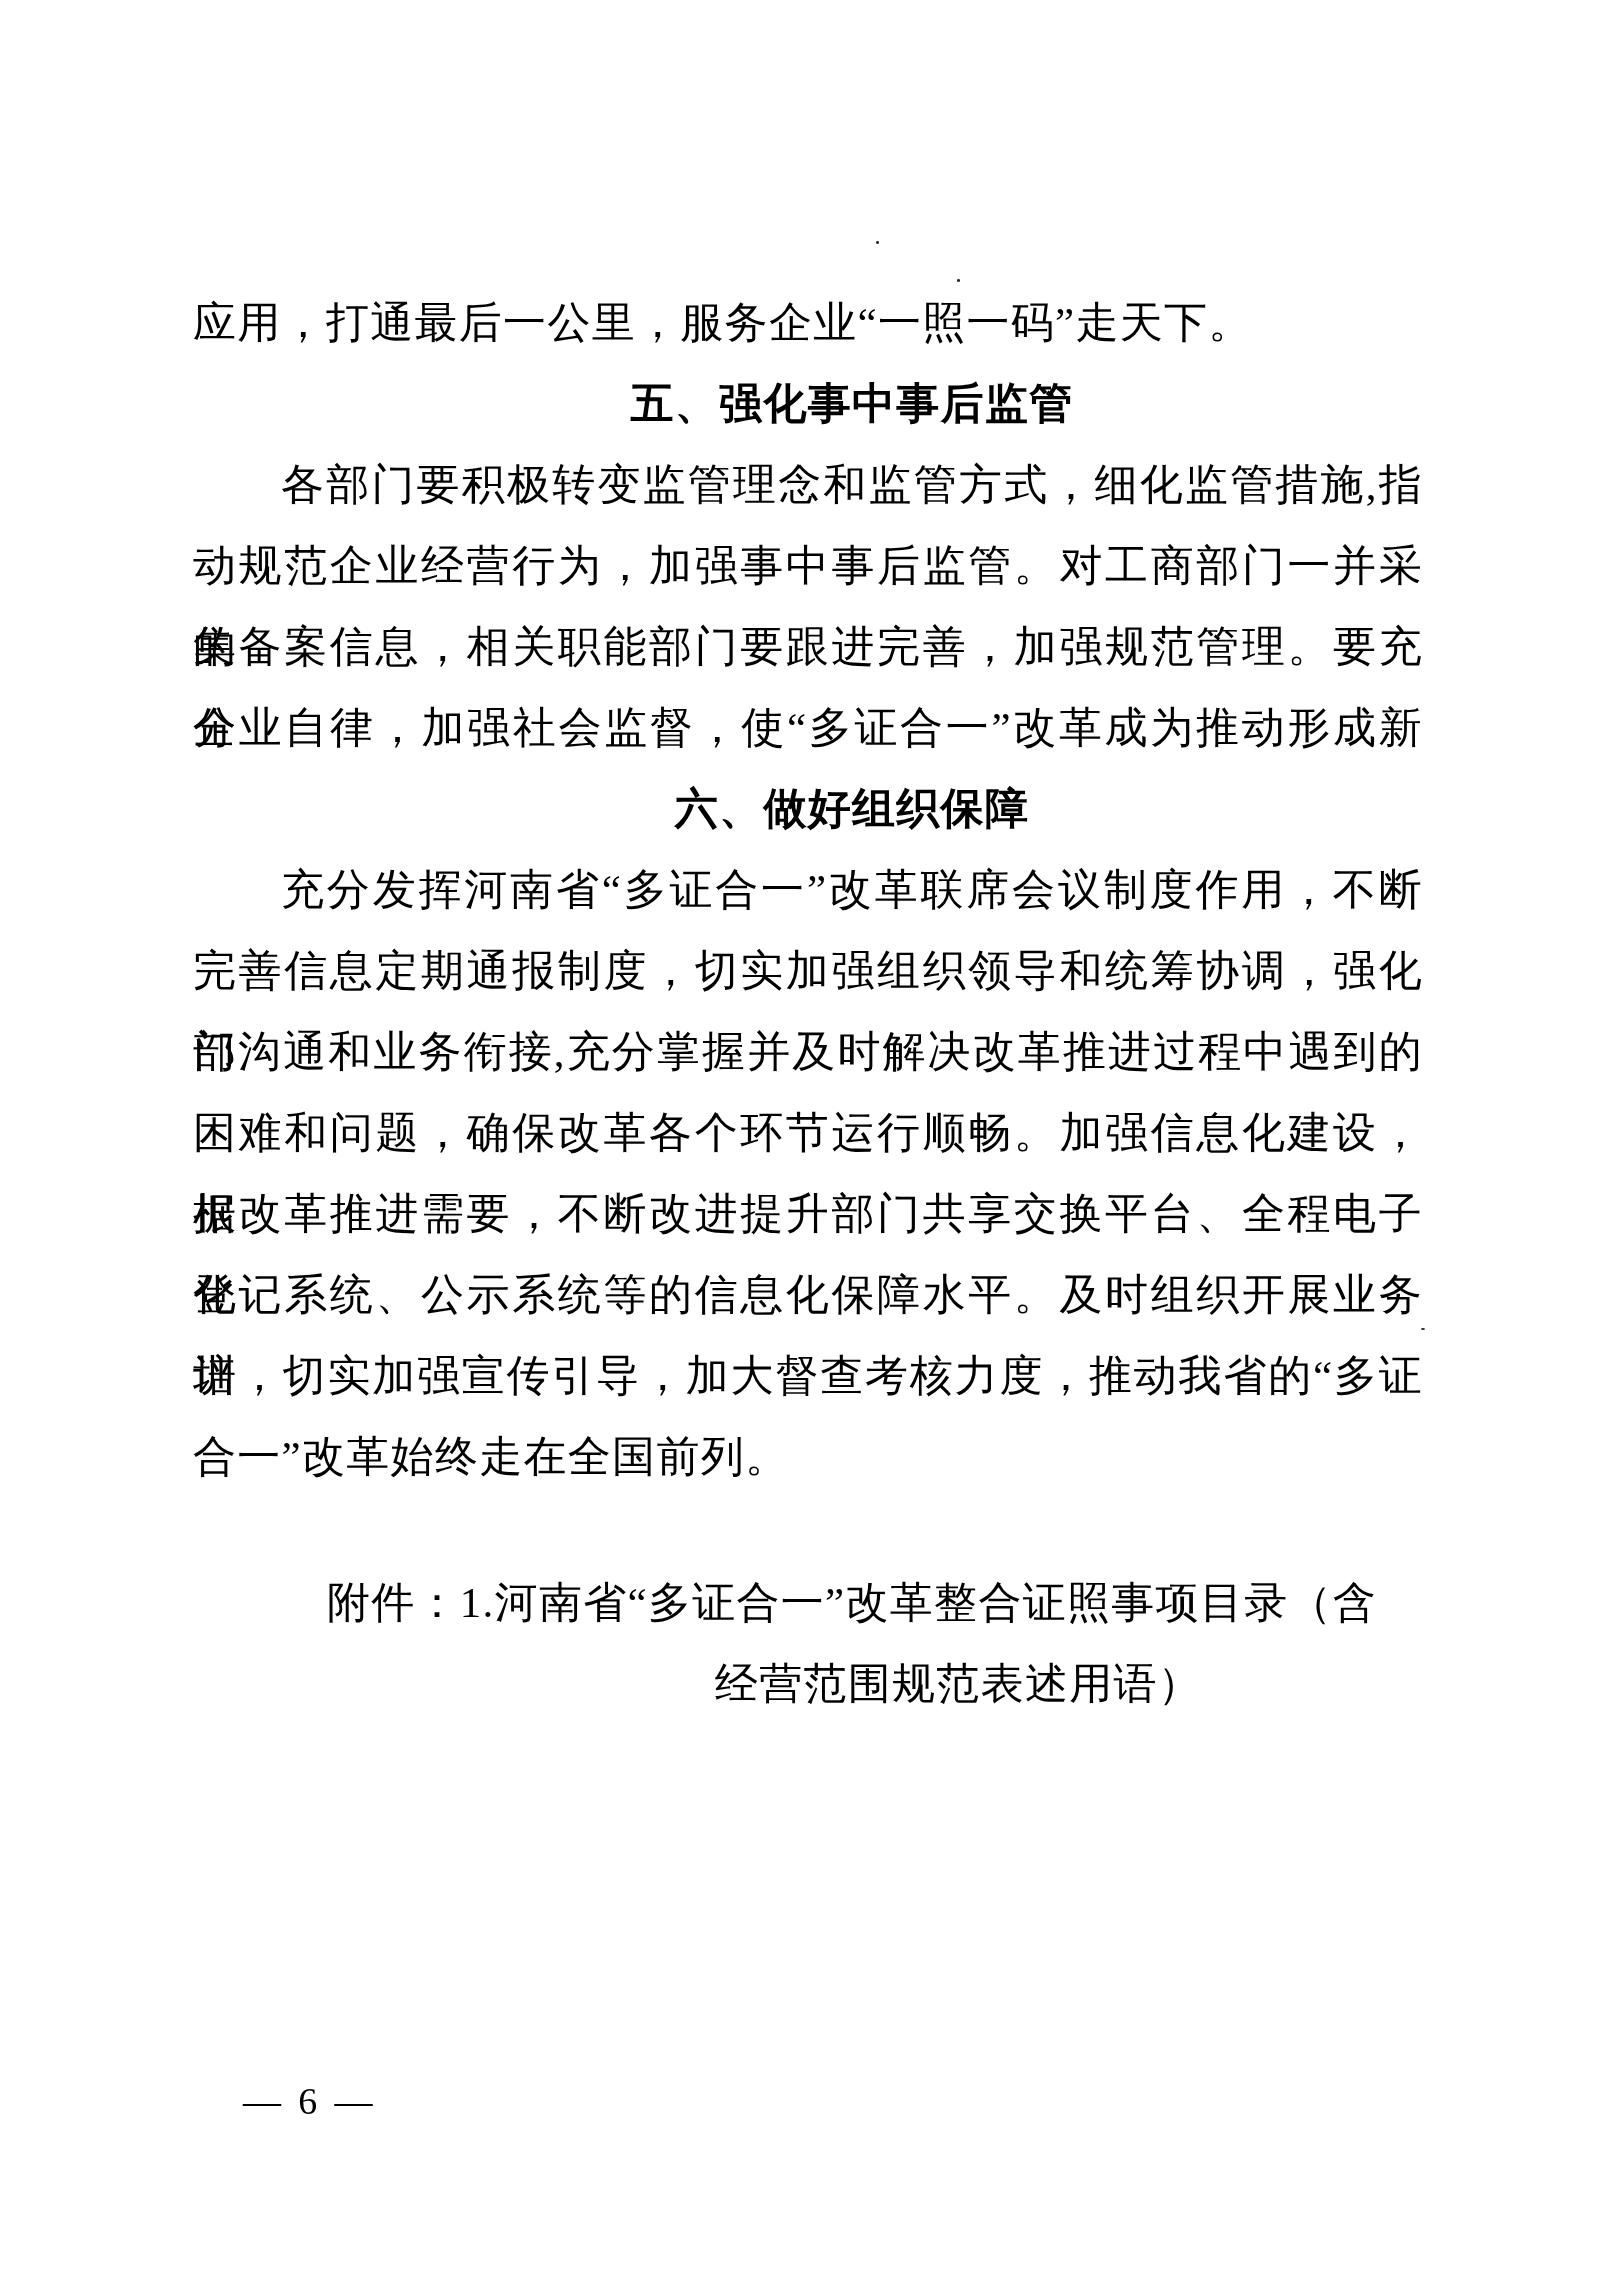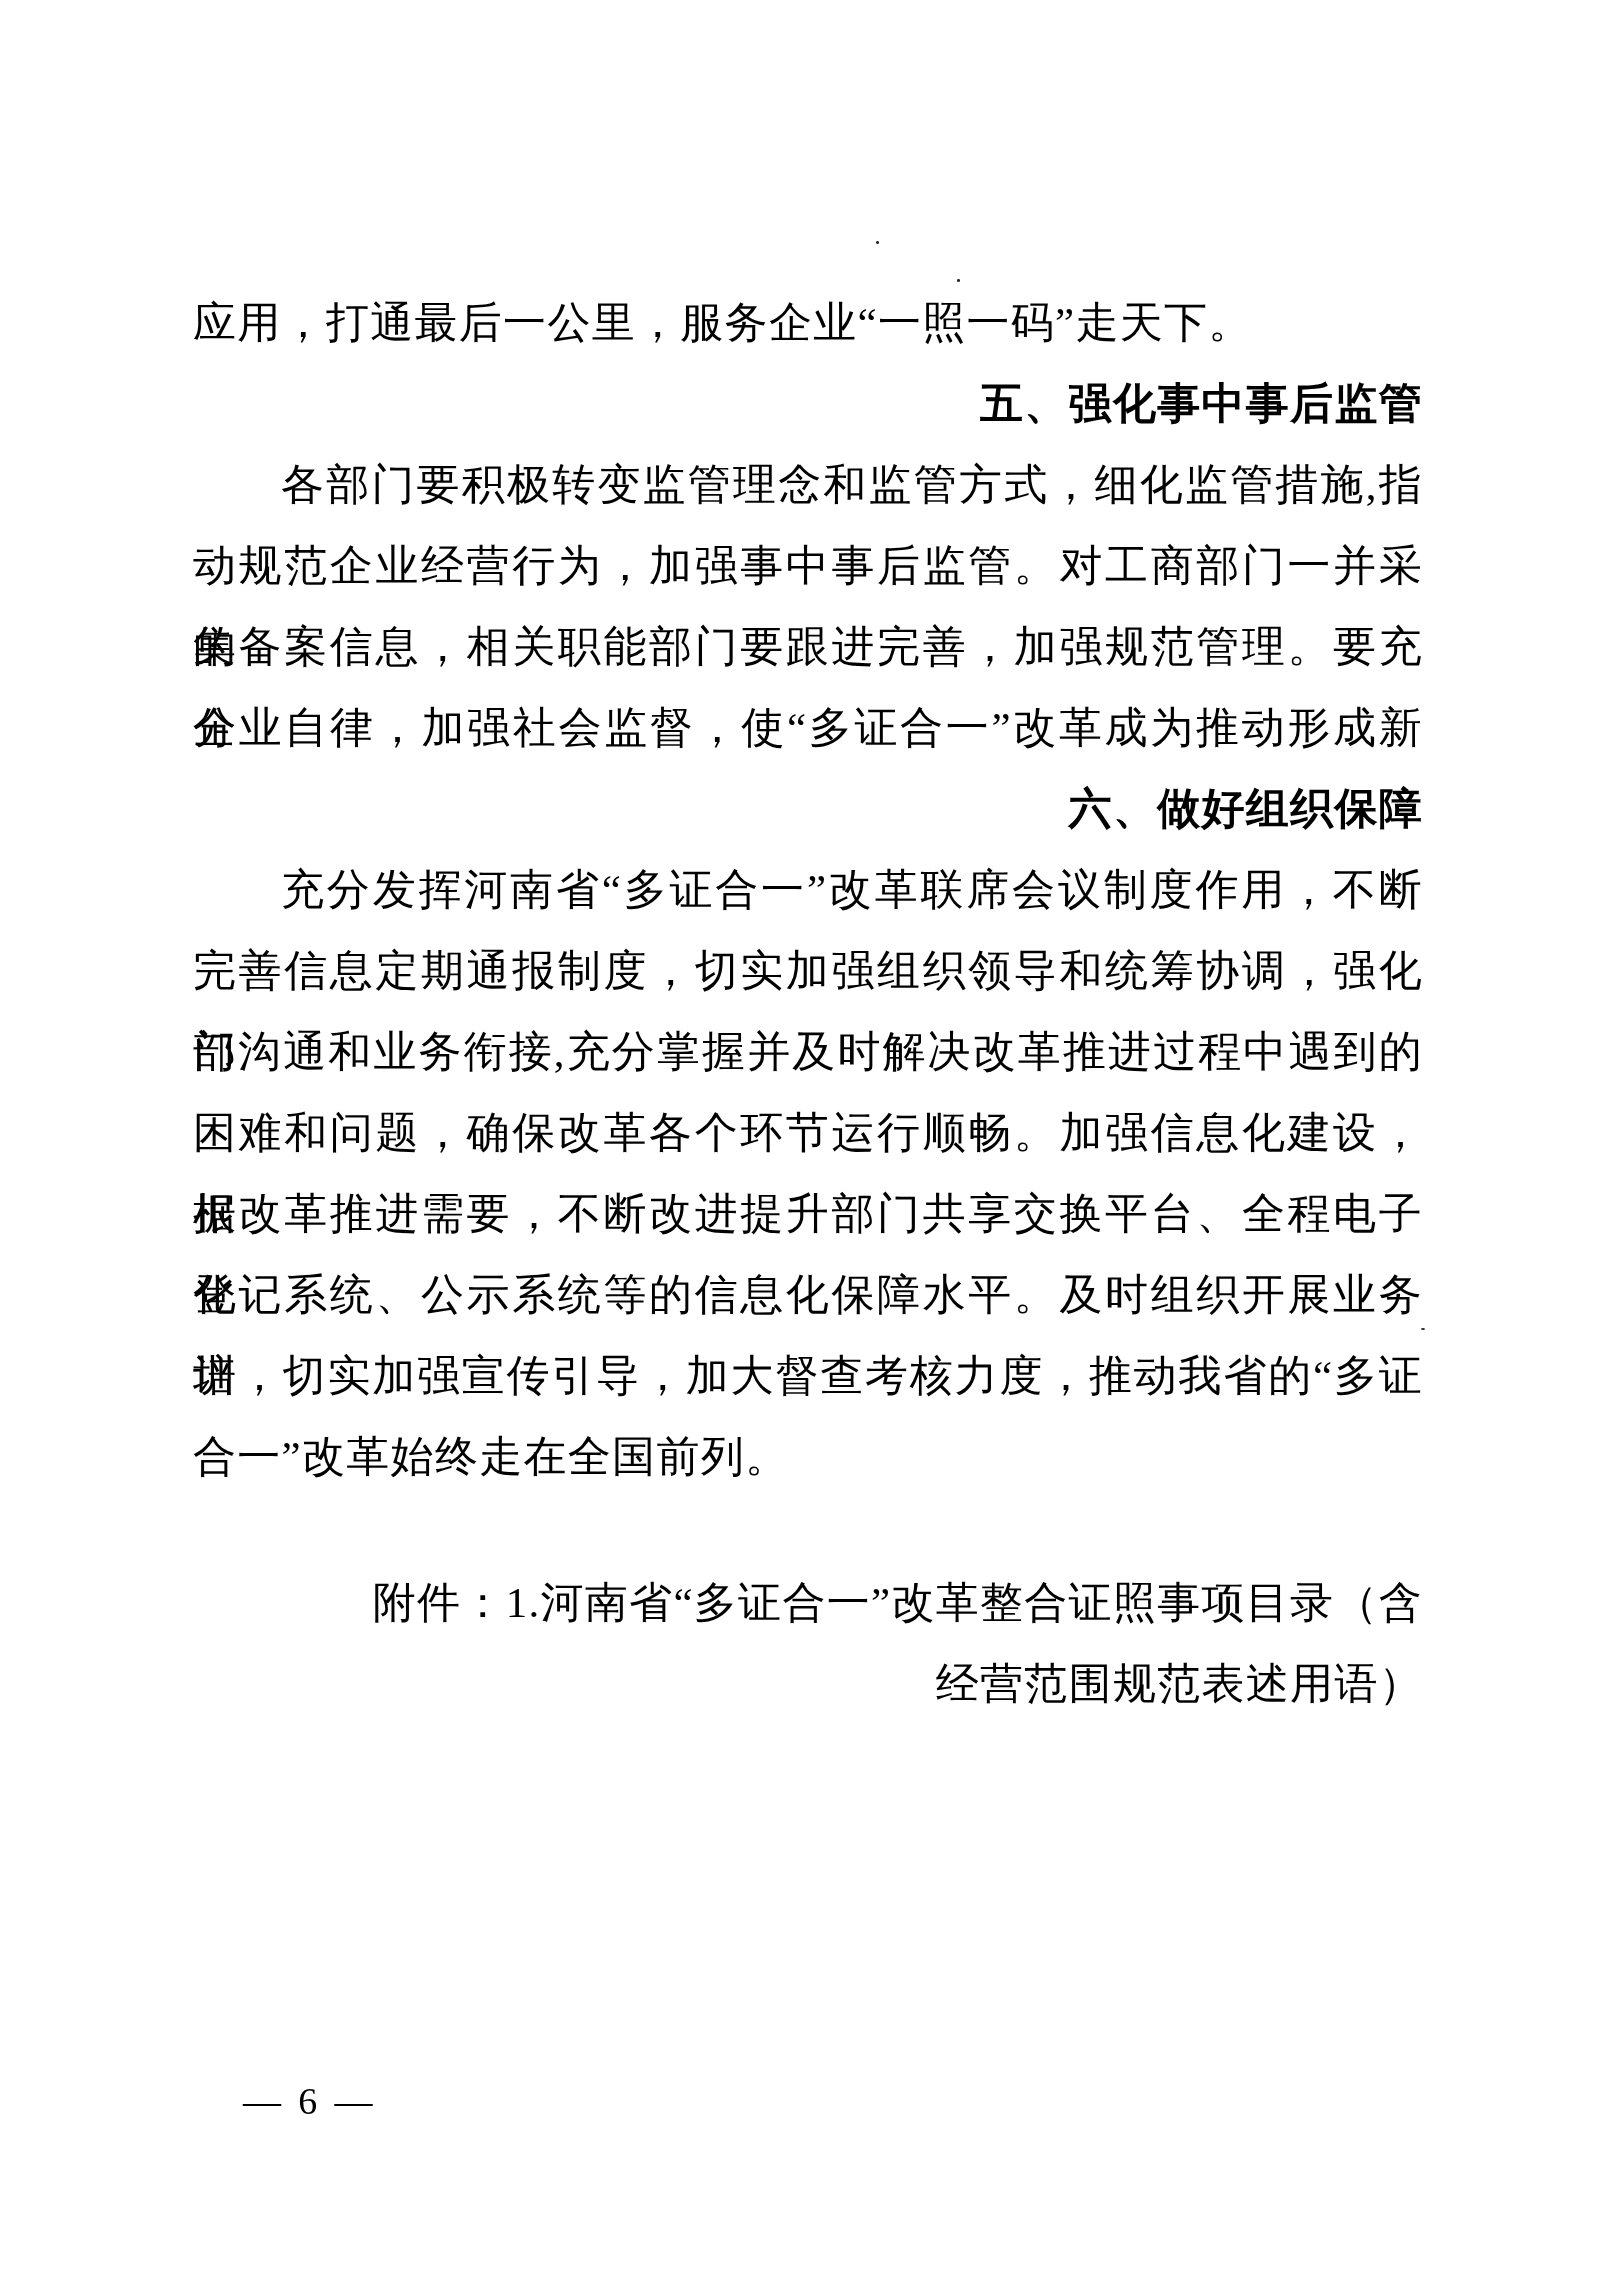--- a/index.html
+++ b/index.html
@@ -18,21 +18,21 @@
     left: 193px;
     top: 282px;
     width: 1230px;
   }
   .line {
     height: 81px;
     line-height: 81px;
     font-size: 43px;
     letter-spacing: 1.3px;
     white-space: normal;
-    text-align: right;
+    text-align: center;
   }
   .line[data-style="body"],
   .line[data-style="paragraph-start"] {
     text-align: justify;
     text-align-last: justify;
   }
   .line[data-style="paragraph-start"] { padding-left: 88px; }
   .line[data-style="section-heading"] {
     padding-left: 88px;
     font-weight: 700;

